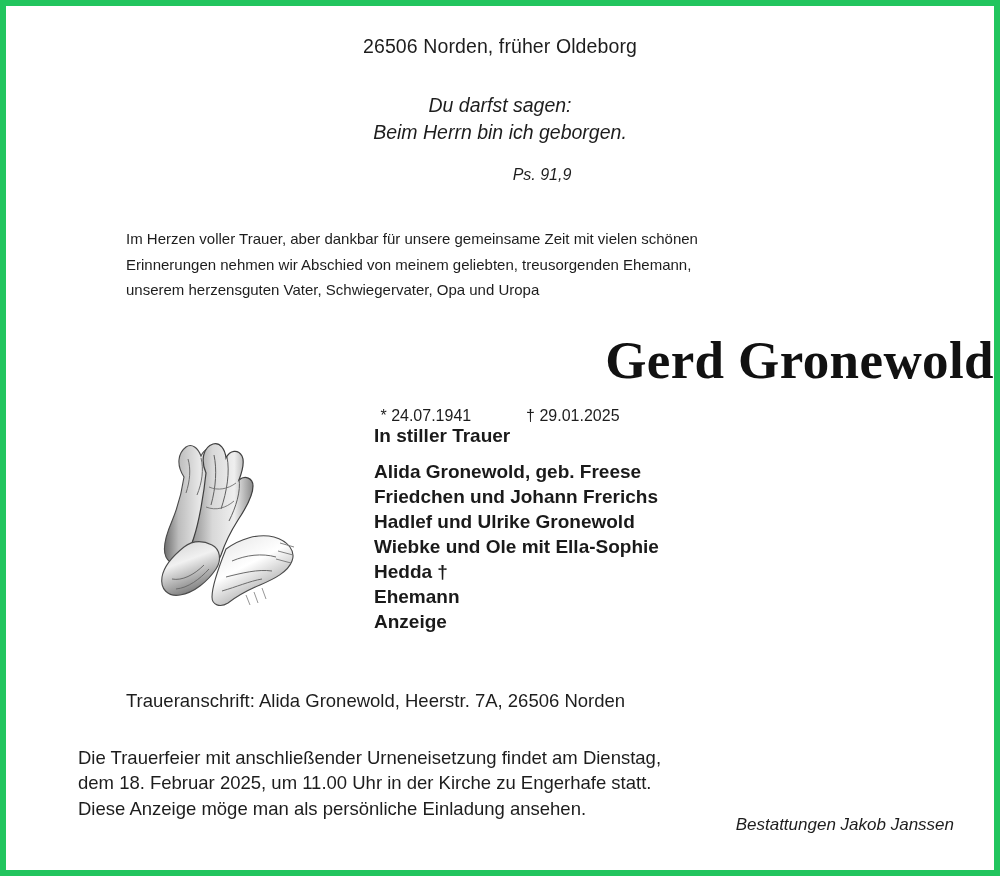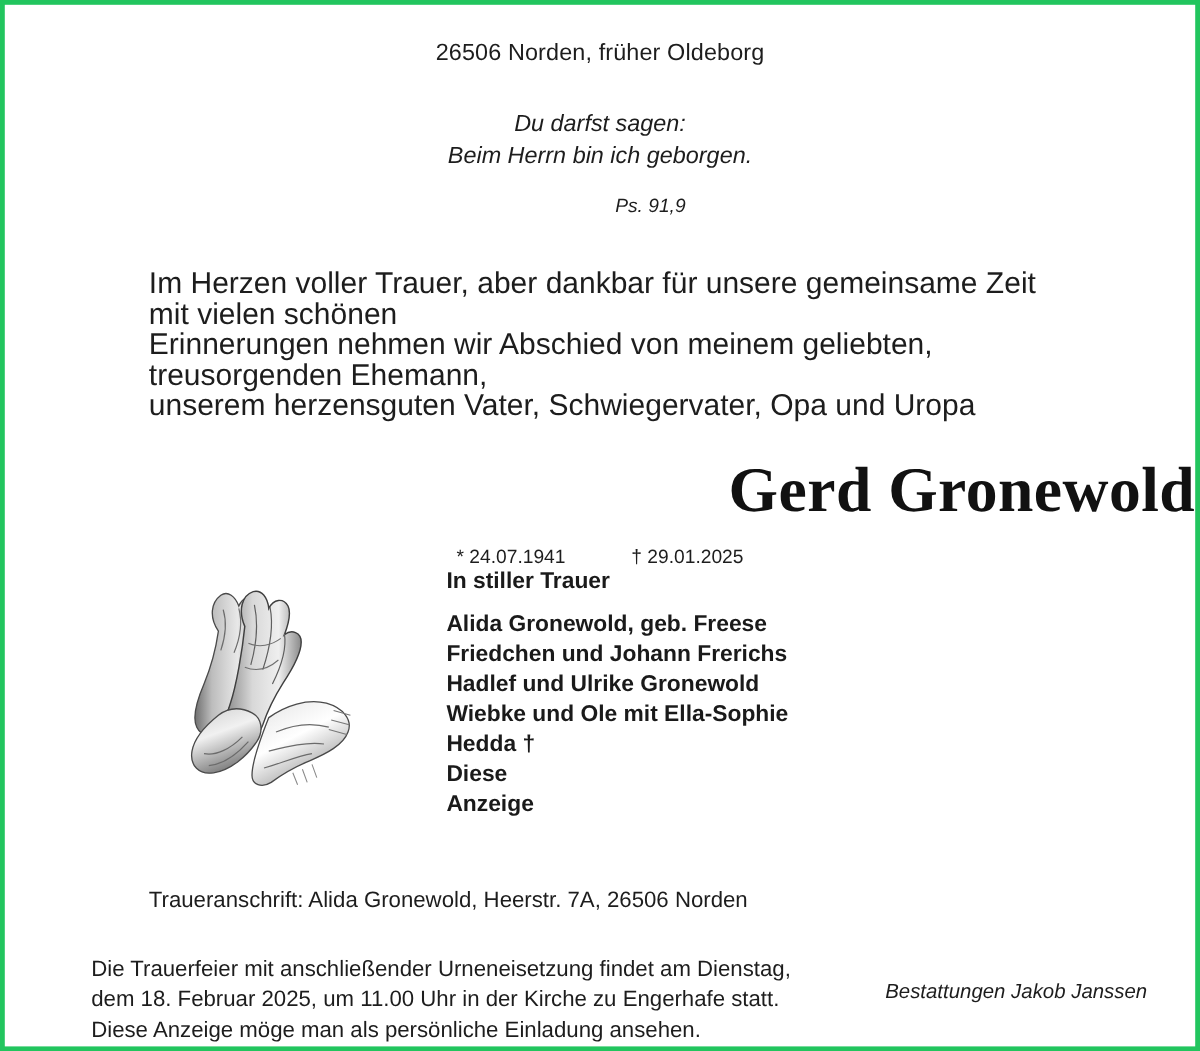--- a/index.html
+++ b/index.html
@@ -12,21 +12,21 @@
     width: 1000px;
     height: 876px;
     overflow: hidden;
     font-family: "Liberation Sans", sans-serif;
     color: #1a1a1a;
   }
   .notice {
     box-sizing: border-box;
     width: 1000px;
     height: 876px;
-    border: 4px solid #22c55e;
+    border: 6px solid #22c55e;
     background: #ffffff;
     position: relative;
   }
   .inner {
     position: relative;
     width: 100%;
     height: 100%;
     box-sizing: border-box;
   }
 
@@ -56,21 +56,21 @@
     margin: 0;
     padding-top: 20px;
     padding-left: 84px;
     color: #1d1d1d;
   }
 
   
   .intro {
     margin: 0;
     padding: 42px 110px 0 120px;
-    font-size: 25px;
+    font-size: 15px;
     line-height: 25.5px;
     color: #1d1d1d;
   }
   .intro .line { display: block; }
 
   
   .name {
     font-family: "Liberation Serif", "DejaVu Serif", serif;
     font-weight: bold;
     font-size: 53px;
@@ -254,21 +254,21 @@
       </div>
 
       <div class="mourners">
         <p class="mourn-title">In stiller Trauer</p>
         <ul class="mourn-list">
           <li>Alida Gronewold, geb. Freese</li>
           <li>Friedchen und Johann Frerichs</li>
           <li>Hadlef und Ulrike Gronewold</li>
           <li>Wiebke und Ole mit Ella-Sophie</li>
           <li>Hedda †</li>
-          <li>Diese</li>
+          <li>Ehemann</li>
           <li>Anzeige</li>
         </ul>
       </div>
 
     </div>
 
     <p class="addr">Traueranschrift: Alida Gronewold, Heerstr. 7A, 26506 Norden</p>
 
     <div class="service">
       <span class="line">Die Trauerfeier mit anschließender Urneneisetzung findet am Dienstag,</span>

